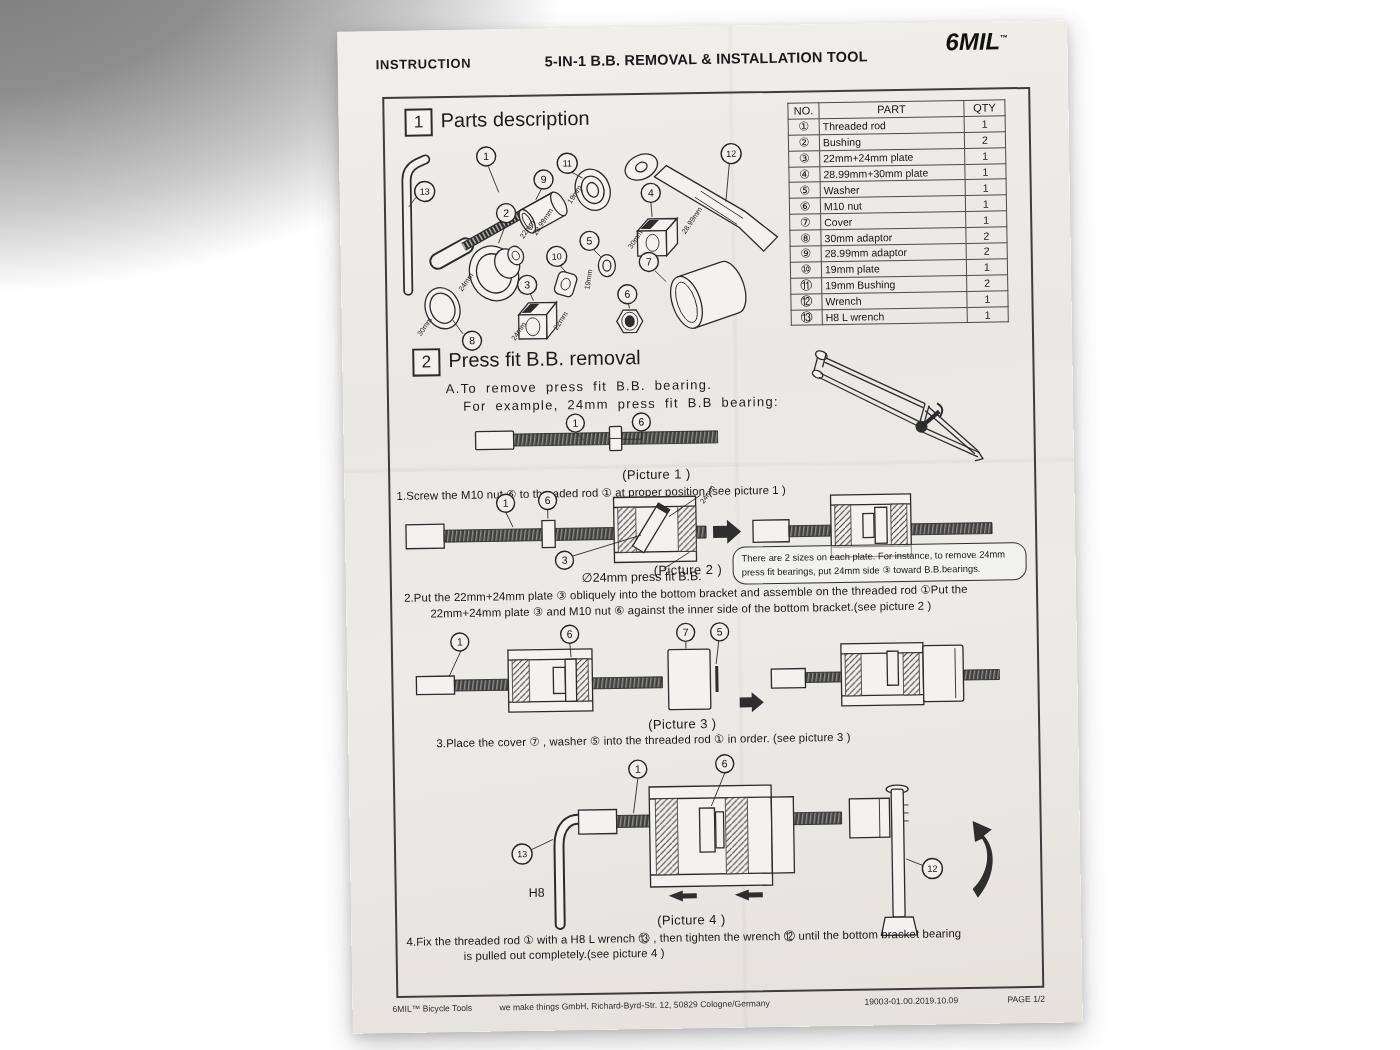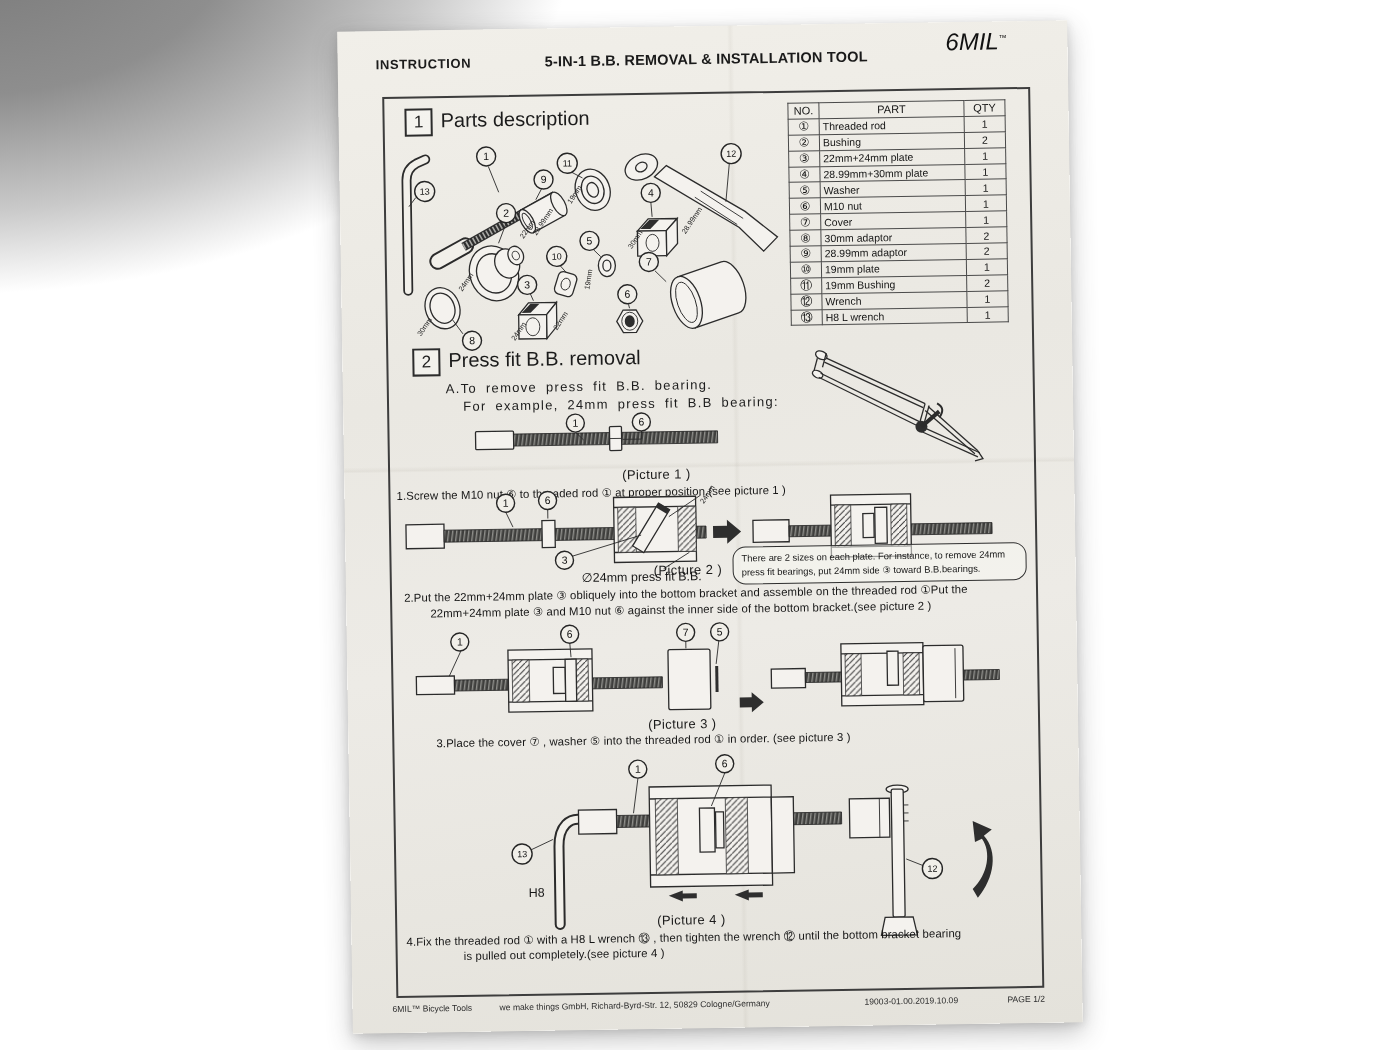--- a/index.html
+++ b/index.html
@@ -9,21 +9,21 @@
   .paper{position:absolute;left:345px;top:26px;width:730px;height:1002px;
     background:
       linear-gradient(90deg,transparent 53.4%,rgba(90,80,60,.05) 53.8%,transparent 54.3%),
       linear-gradient(0deg,transparent 55.9%,rgba(90,80,60,.06) 56.1%,transparent 56.5%),
       linear-gradient(173deg,#f1efe9 0%,#eae8e2 35%,#edebe6 60%,#e4e2db 100%);
     box-shadow:0 10px 26px rgba(60,60,60,.30),0 2px 8px rgba(80,80,80,.18);
     transform:rotate(-0.9deg);transform-origin:50% 50%;}
   .abs{position:absolute;}
   .hdr-ins{left:38px;top:26px;font-size:13px;font-weight:bold;letter-spacing:.6px;color:#1c1c1c;}
   .hdr-title{left:207px;top:25px;font-size:14.5px;font-weight:bold;letter-spacing:.2px;color:#1a1a1a;}
-  .hdr-brand{left:608px;top:6px;font-size:24px;font-weight:400;font-style:italic;color:#111;}
+  .hdr-brand{left:608px;top:6px;font-size:24px;font-weight:700;font-style:italic;color:#111;}
   .hdr-brand sup{font-size:8px;font-style:normal;}
   .frame{left:44px;top:66px;width:644px;height:897px;border:2px solid #3d3d3d;}
   .sec{display:flex;align-items:flex-start;gap:8px;}
   .numbox{display:inline-block;width:24px;height:24px;border:2px solid #2c2c2c;text-align:center;
     line-height:24px;font-size:17px;color:#1c1c1c;background:rgba(250,249,246,.5);}
   .sectitle{font-size:20px;color:#1b1b1b;padding-top:1px;}
   .subline{font-size:13px;color:#1d1d1d;letter-spacing:1.3px;word-spacing:4px;}
   .cap{font-size:13px;color:#1b1b1b;letter-spacing:.4px;}
   .step{font-size:11.4px;color:#161616;letter-spacing:.1px;white-space:nowrap;}
   table.parts{border-collapse:collapse;font-size:10.5px;color:#141414;}

